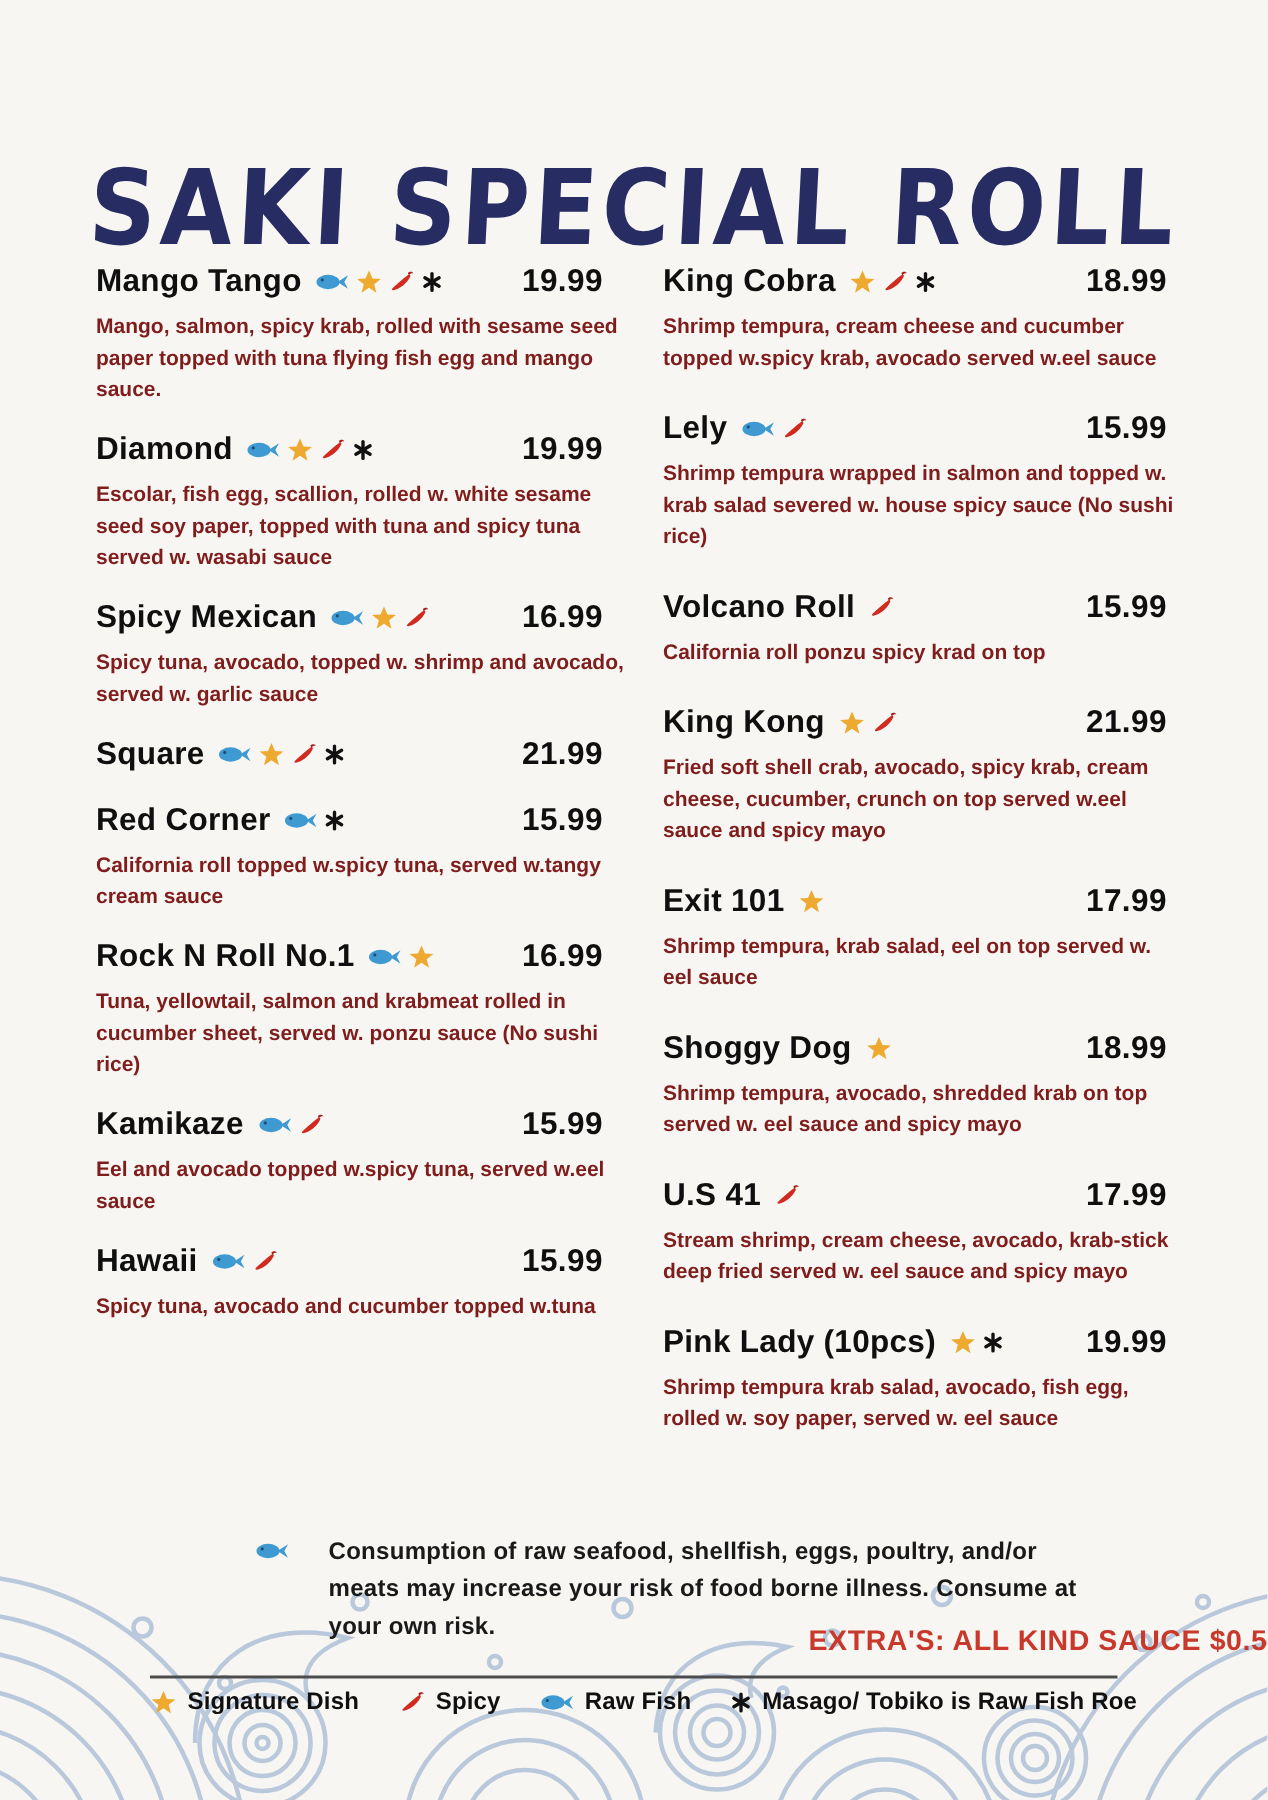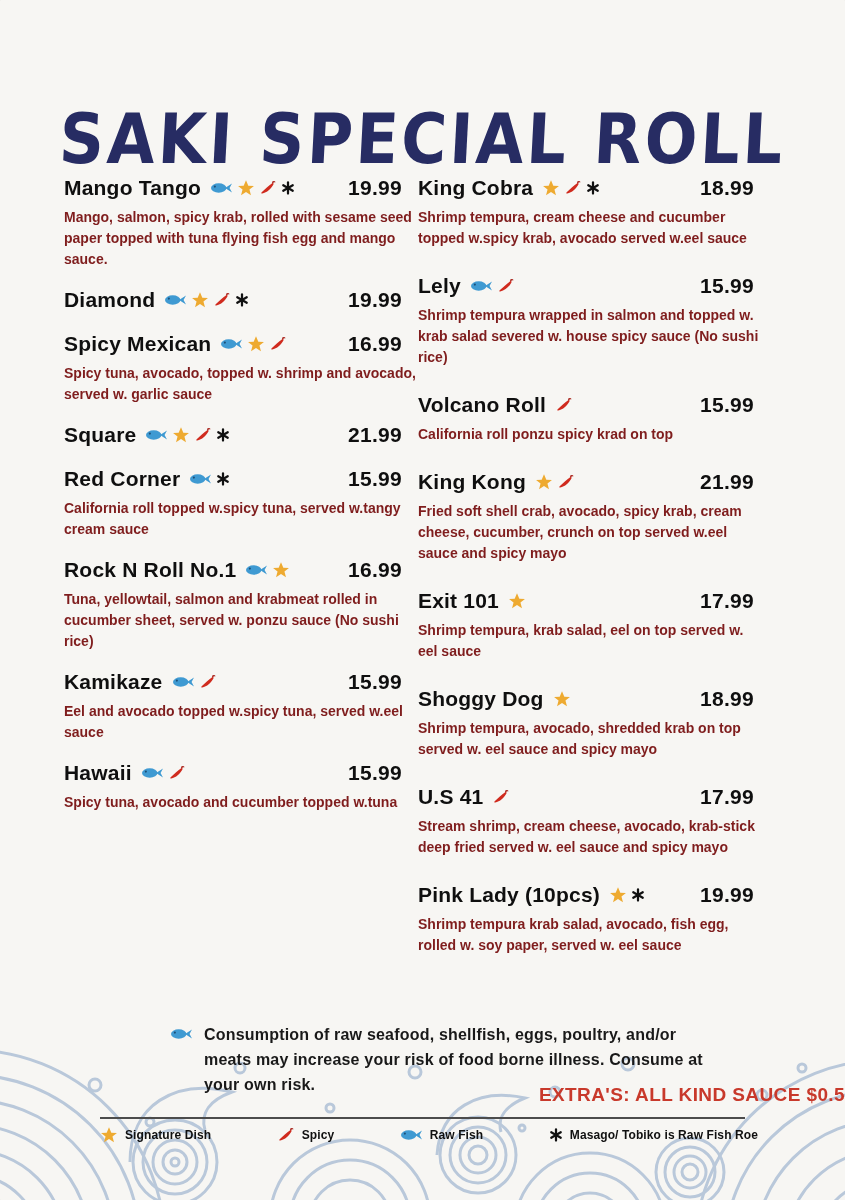--- a/index.html
+++ b/index.html
@@ -19,51 +19,51 @@
   }
 
   .title{
     position:absolute;top:60px;left:0;right:0;text-align:center;
     font-family:"DejaVu Sans",sans-serif;
     font-size:62px;font-weight:800;color:#272c63;letter-spacing:3px;
     transform:skewX(-3deg) scaleY(1.12);transform-origin:center;
     white-space:nowrap;
   }
 
-  .cols{position:absolute;top:174px;left:64px;width:714px;display:flex;gap:16px;}
+  .cols{position:absolute;top:174px;left:64px;width:714px;display:flex;gap:40px;}
   .col{width:338px;}
   .col-right{width:336px;}
   .item{margin-bottom:16px;}
   .col-right .item{margin-bottom:23px;}
   .head{display:flex;align-items:center;height:28px;}
   .name{font-size:21px;font-weight:800;color:#0f0f0f;white-space:nowrap;letter-spacing:.2px;}
   .icons{display:flex;align-items:center;gap:4px;margin-left:9px;}
   .price{margin-left:auto;font-size:21px;font-weight:800;color:#0f0f0f;letter-spacing:.3px;}
   .desc{margin:5px 0 0;font-size:14px;font-weight:700;color:#7f1d1d;line-height:21px;width:362px;}
   .col-right .desc{width:345px;}
 
   .ic{display:block;}
   .ic-fish{width:23px;height:14px;}
   .ic-star{width:18px;height:18px;}
   .ic-chili{width:18px;height:18px;}
   .ic-asterisk{width:14px;height:14px;}
 
-  .disclaimer{position:absolute;top:1022px;left:170px;width:556px;display:flex;gap:11px;z-index:2;}
+  .disclaimer{position:absolute;top:1022px;left:170px;width:556px;display:flex;gap:26px;z-index:2;}
   .disc-fish{margin-top:5px;flex:0 0 auto;}
   .disc-text{font-size:16px;font-weight:700;color:#191919;line-height:25px;letter-spacing:.2px;}
 
   .extras{
     position:absolute;top:1084px;left:0;right:0;text-align:right;z-index:2;
     font-size:19px;font-weight:800;color:#c8392b;letter-spacing:.4px;
   }
 
   .divider{position:absolute;top:1117px;left:100px;width:645px;height:2px;background:#4c4c4c;z-index:2;}
   .legend{position:absolute;top:1126px;left:100px;width:658px;display:flex;justify-content:space-between;align-items:center;z-index:2;}
   .lg{display:flex;align-items:center;gap:7px;}
-  .lg-label{font-size:12px;font-weight:700;color:#101010;letter-spacing:.1px;}
+  .lg-label{font-size:16px;font-weight:700;color:#101010;letter-spacing:.1px;}
 
   .waves{position:absolute;left:0;bottom:0;width:845px;height:150px;z-index:1;pointer-events:none;}
   .defs{position:absolute;width:0;height:0;overflow:hidden;}
 </style>
 </head>
 <body>
 
 <svg class="defs" xmlns="http://www.w3.org/2000/svg" aria-hidden="true">
   <symbol id="i-fish" viewBox="0 0 32 20">
     <ellipse cx="12" cy="10" rx="11" ry="6.8" fill="#3f9ad2"></ellipse>
@@ -124,20 +124,21 @@
             </svg>
             <svg class="ic ic-chili" viewBox="0 0 24 24">
               <use href="#i-chili"></use>
             </svg>
             <svg class="ic ic-asterisk" viewBox="0 0 20 20">
               <use href="#i-asterisk"></use>
             </svg>
           </span>
       <span class="price">19.99</span>
     </div>
+    <p class="desc">Escolar, fish egg, scallion, rolled w. white sesame seed soy paper, topped with tuna and spicy tuna served w. wasabi sauce</p>
   </div>
 
   <div class="item">
     <div class="head">
       <span class="name">Spicy Mexican</span>
       <span class="icons">
             <svg class="ic ic-fish" viewBox="0 0 32 20">
               <use href="#i-fish"></use>
             </svg>
             <svg class="ic ic-star" viewBox="0 0 24 24">

